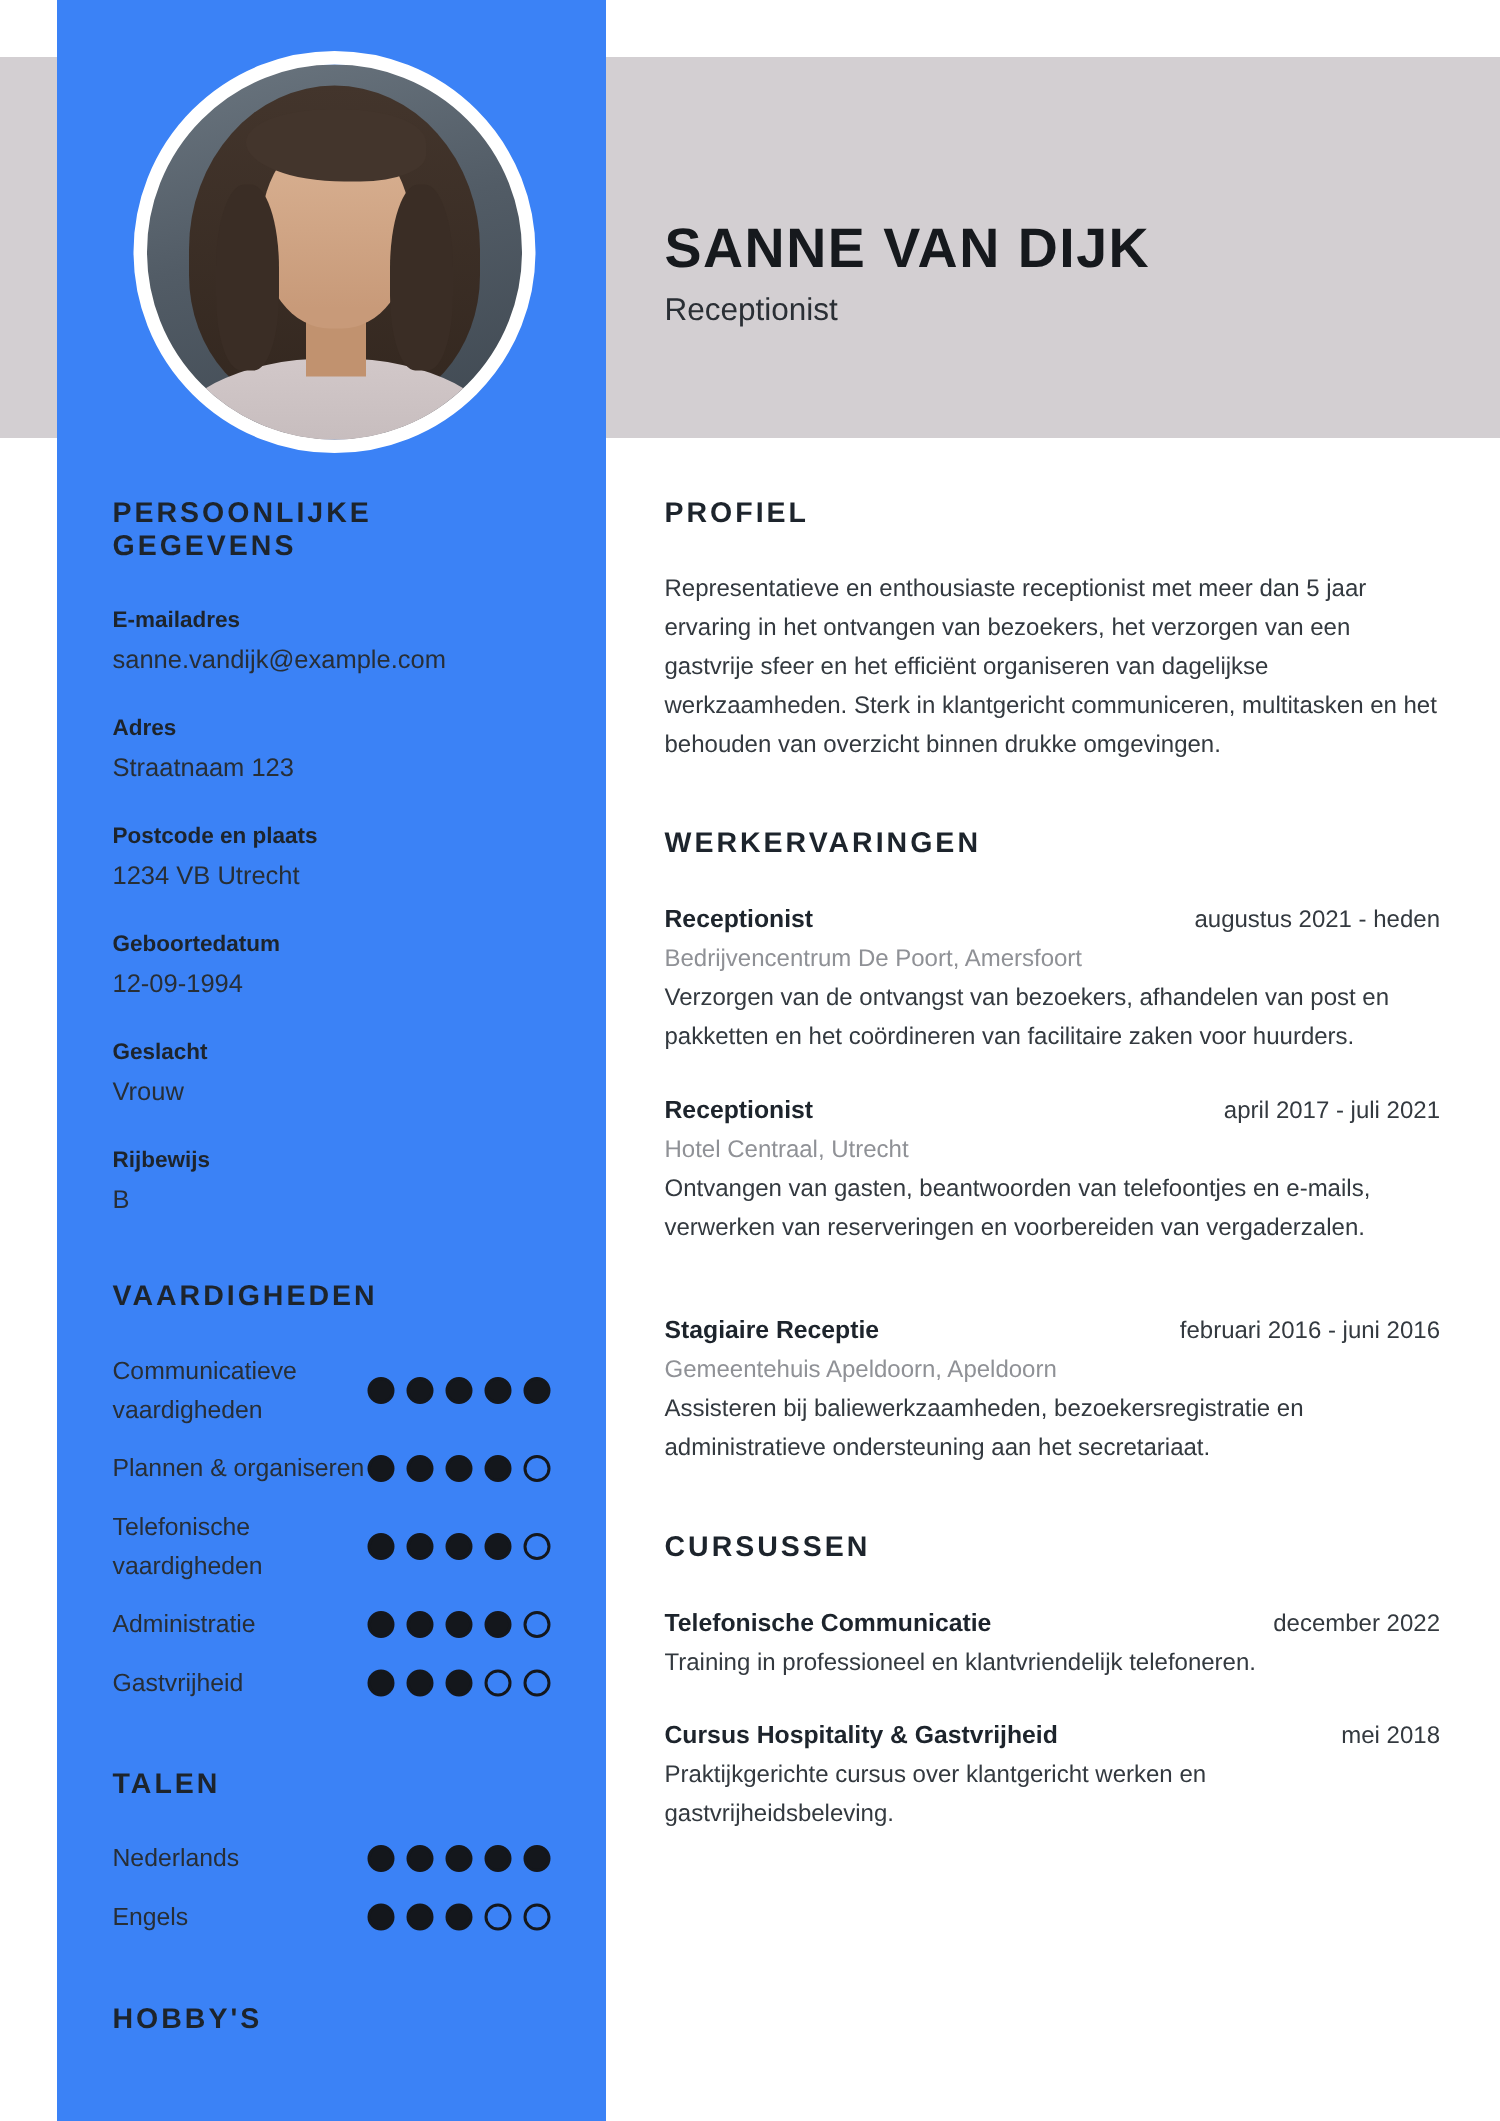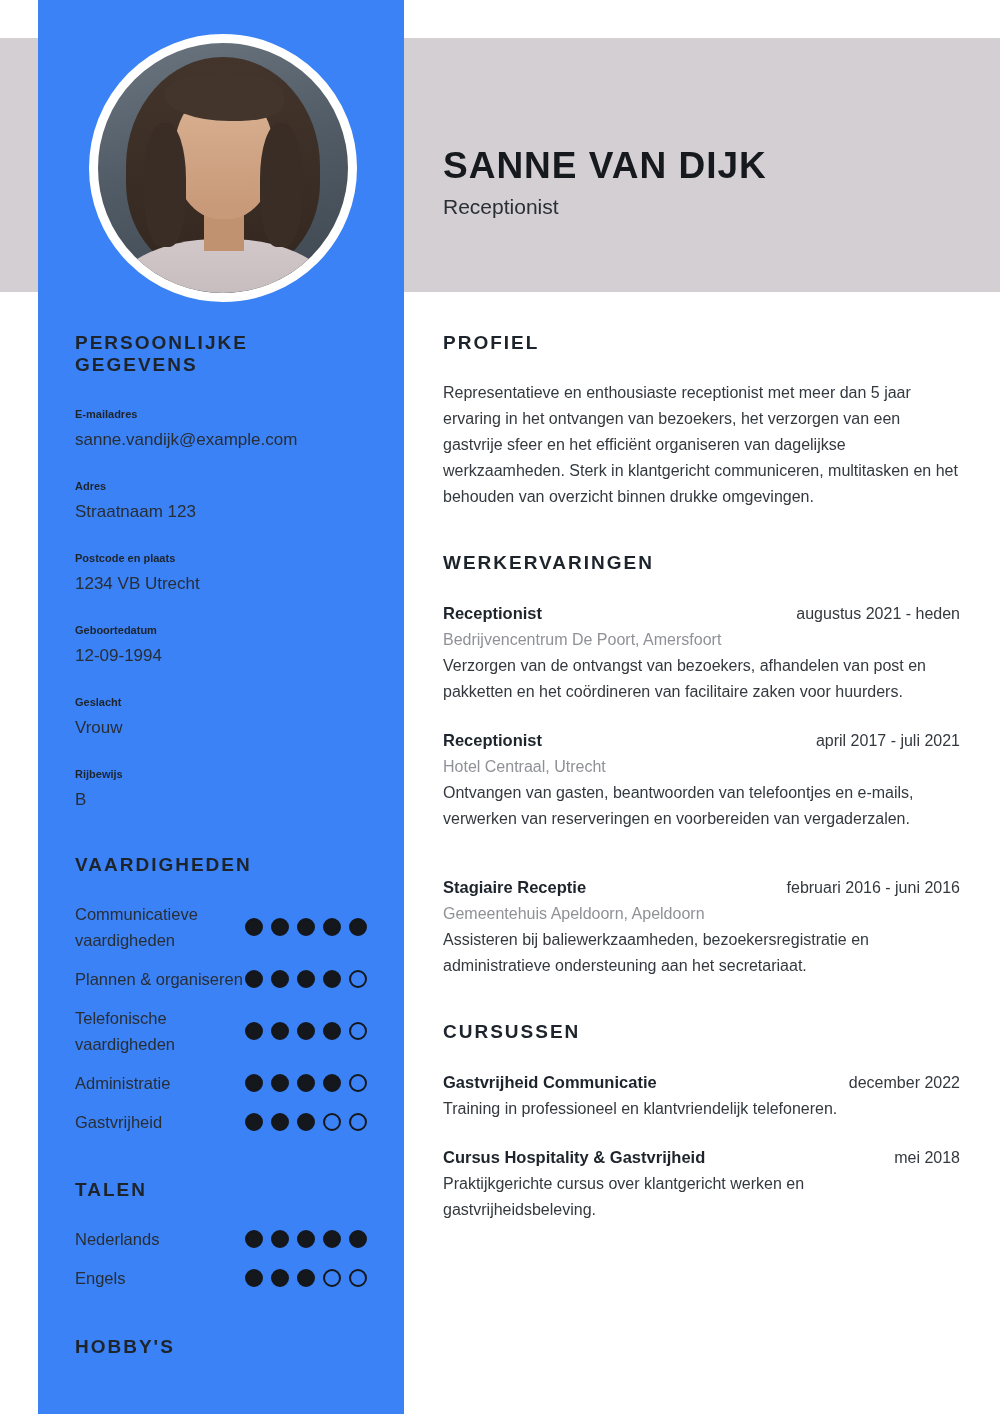--- a/index.html
+++ b/index.html
@@ -113,21 +113,21 @@
   .side-heading {
     font-size: 19px;
     font-weight: bold;
     letter-spacing: 2px;
     color: #1d242c;
     line-height: 22px;
     margin-bottom: 25px;
   }
   .field { margin-bottom: 20px; }
   .field-label {
-    font-size: 11px;
+    font-size: 15px;
     font-weight: bold;
     color: #1d242c;
     line-height: 26px;
   }
   .field-value {
     font-size: 17px;
     color: #272e36;
     line-height: 26px;
   }
 
@@ -382,21 +382,21 @@
         <div class="entry-org">Gemeentehuis Apeldoorn, Apeldoorn</div>
         <div class="body-text">Assisteren bij baliewerkzaamheden, bezoekersregistratie en administratieve ondersteuning aan het secretariaat.</div>
       </div>
     </div>
 
     <div class="main-section">
       <div class="main-heading">CURSUSSEN</div>
 
       <div class="entry">
         <div class="entry-head">
-          <span class="entry-title">Gastvrijheid Communicatie</span>
+          <span class="entry-title">Telefonische Communicatie</span>
           <span class="entry-period">december 2022</span>
         </div>
         <div class="body-text">Training in professioneel en klantvriendelijk telefoneren.</div>
       </div>
 
       <div class="entry">
         <div class="entry-head">
           <span class="entry-title">Cursus Hospitality &amp; Gastvrijheid</span>
           <span class="entry-period">mei 2018</span>
         </div>

